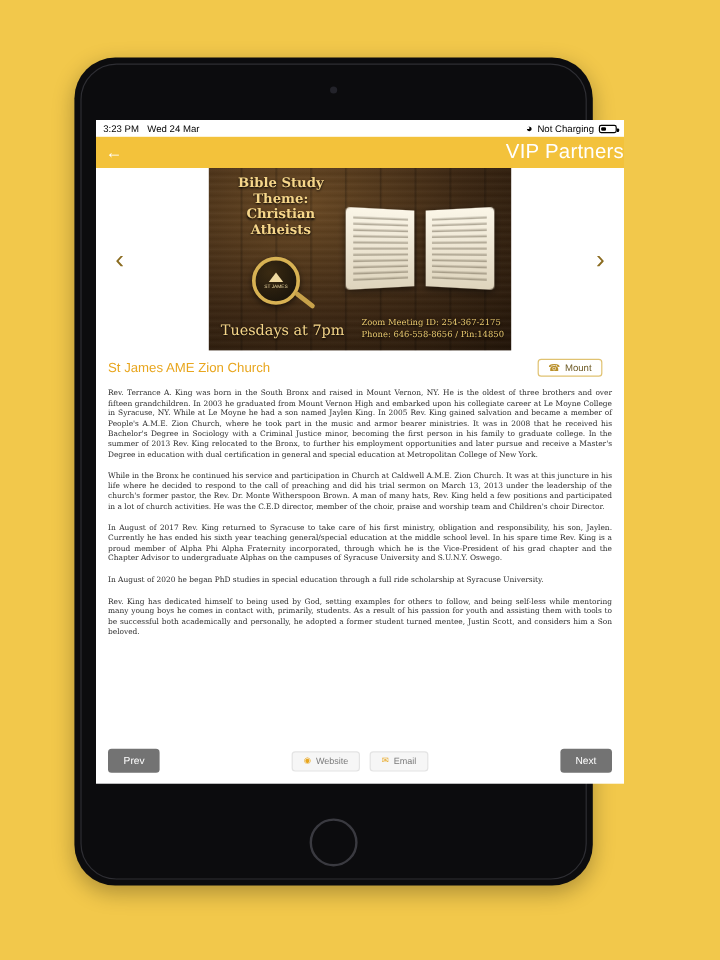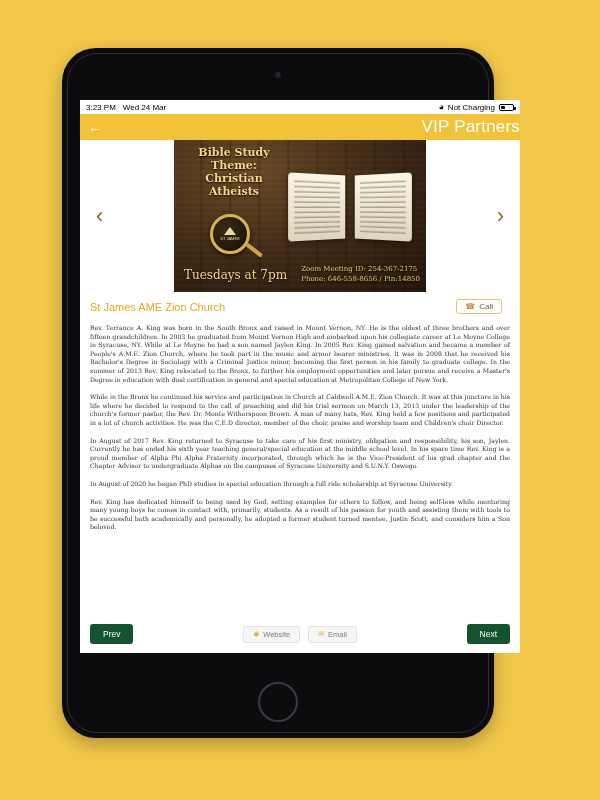--- a/index.html
+++ b/index.html
@@ -316,21 +316,21 @@
     position: absolute;
     left: 0; right: 0; bottom: 0;
     height: 38px;
     background: #ffffff;
     display: flex;
     align-items: center;
     padding: 0 10px;
     gap: 8px;
   }
   .btn-prev, .btn-next {
-    background: #14532d;
+    background: #737373;
     color: #fff;
     font-size: 8.5px;
     padding: 5px 13px;
     border-radius: 3px;
     cursor: pointer;
   }
   .mid-btns { flex: 1; display: flex; justify-content: center; gap: 8px; }
   .pill {
     display: flex; align-items: center; gap: 4px;
     background: #f6f6f6;
@@ -407,21 +407,21 @@
           </div>
         </div>
 
         <div class="chev right">›</div>
       </div>
 
       <div class="title-row">
         <div class="org-title">St James AME Zion Church</div>
         <div class="call-btn">
           <span class="ph">☎</span>
-          <span>Call</span>
+          <span>Mount</span>
         </div>
       </div>
 
 
       <div class="content">
         <p>Rev. Terrance A. King was born in the South Bronx and raised in Mount Vernon, NY. He is the oldest of three brothers and over fifteen grandchildren. In 2003 he graduated from Mount Vernon High and embarked upon his collegiate career at Le Moyne College in Syracuse, NY. While at Le Moyne he had a son named Jaylen King. In 2005 Rev. King gained salvation and became a member of People's A.M.E. Zion Church, where he took part in the music and armor bearer ministries. It was in 2008 that he received his Bachelor's Degree in Sociology with a Criminal Justice minor, becoming the first person in his family to graduate college. In the summer of 2013 Rev. King relocated to the Bronx, to further his employment opportunities and later pursue and receive a Master's Degree in education with dual certification in general and special education at Metropolitan College of New York.</p>
         <p>While in the Bronx he continued his service and participation in Church at Caldwell A.M.E. Zion Church. It was at this juncture in his life where he decided to respond to the call of preaching and did his trial sermon on March 13, 2013 under the leadership of the church's former pastor, the Rev. Dr. Monte Witherspoon Brown. A man of many hats, Rev. King held a few positions and participated in a lot of church activities. He was the C.E.D director, member of the choir, praise and worship team and Children's choir Director.</p>
         <p>In August of 2017 Rev. King returned to Syracuse to take care of his first ministry, obligation and responsibility, his son, Jaylen. Currently he has ended his sixth year teaching general/special education at the middle school level. In his spare time Rev. King is a proud member of Alpha Phi Alpha Fraternity incorporated, through which he is the Vice-President of his grad chapter and the Chapter Advisor to undergraduate Alphas on the campuses of Syracuse University and S.U.N.Y. Oswego.</p>
         <p>In August of 2020 he began PhD studies in special education through a full ride scholarship at Syracuse University.</p>
         <p>Rev. King has dedicated himself to being used by God, setting examples for others to follow, and being self-less while mentoring many young boys he comes in contact with, primarily, students. As a result of his passion for youth and assisting them with tools to be successful both academically and personally, he adopted a former student turned mentee, Justin Scott, and considers him a Son beloved.</p>

